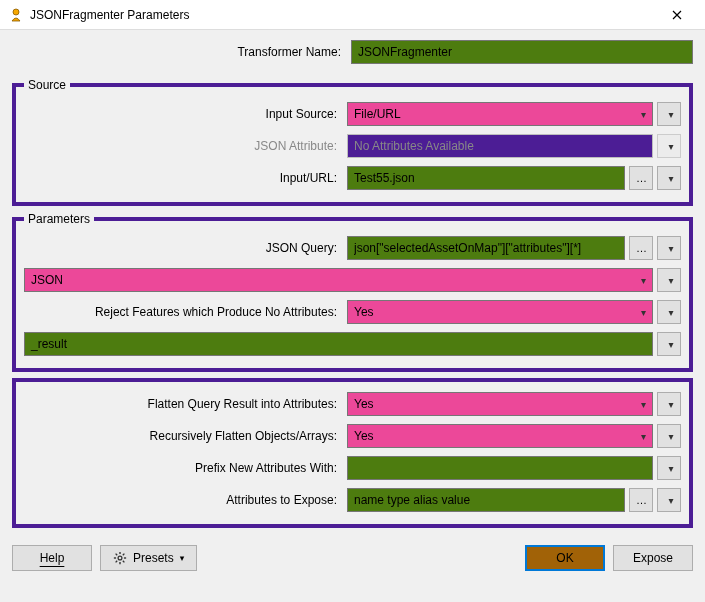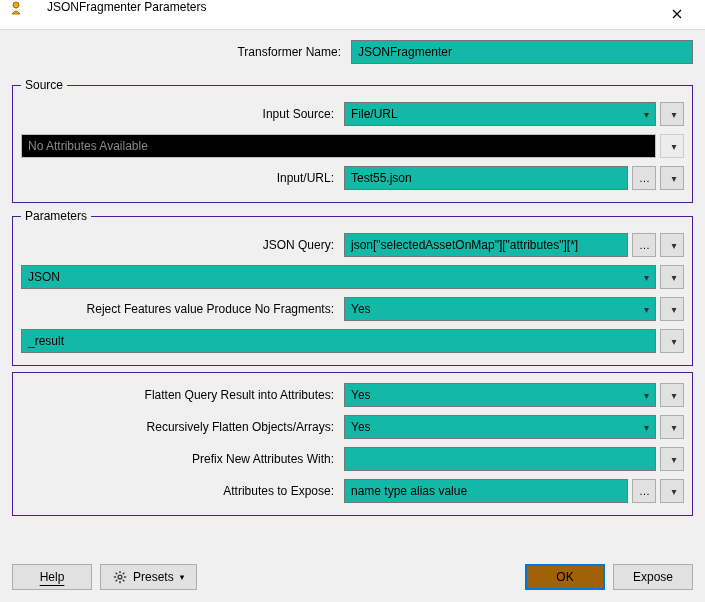--- a/index.html
+++ b/index.html
@@ -9,33 +9,33 @@
     font-size: 12px;
     background: #fff;
     color: #000;
     width: 705px;
     height: 602px;
     overflow: hidden;
   }
   .titlebar {
     height: 30px;
     display: flex;
+    align-items: center;
     padding: 0 8px;
     border-bottom: 1px solid #ddd;
     background: #fff;
-    gap: 17px;
   }
   .titlebar .icon { width:16px; height:16px; margin-right:6px; display:flex; align-items:center; justify-content:center; }
   .titlebar .title { flex:1; font-size:12px; }
   .titlebar .close {
     width: 40px; height:28px; display:flex; align-items:center; justify-content:center;
     font-size:14px; color:#000;
   }
   .body {
-    padding: 10px 12px 2px 12px;
+    padding: 10px 12px 21px 12px;
     background: #f0f0f0;
     height: calc(100% - 30px);
     display:flex;
     flex-direction:column;
   }
   .row {
     display:flex;
     align-items:center;
     margin-bottom: 8px;
     gap: 4px;
@@ -44,35 +44,35 @@
     width: 335px;
     text-align: right;
     padding-right: 6px;
     color: #000;
   }
   .label.disabled { color: #888; }
   .input {
     flex: 1;
     height: 24px;
     border: 1px solid #767676;
-    background: #14b8a6;
+    background: #4d7c0f;
     padding: 0 6px;
     display:flex;
     align-items:center;
     font-family: inherit;
     font-size: 12px;
     min-width: 0;
   }
   .input.select {
-    background: #14b8a6;
+    background: #ec4899;
     justify-content: space-between;
     text-align: right;
   }
   .input.disabled {
-    background: #000000;
+    background: #4c1d95;
     color: #888;
     border-color: #bdbdbd;
   }
   .chev {
     font-size: 10px;
     color: #333;
     margin-left: 4px;
   }
   .sqbtn {
     width: 24px;
@@ -80,21 +80,21 @@
     border: 1px solid #adadad;
     background: #e1e1e1;
     display:flex;
     align-items:center;
     justify-content:center;
     font-size: 11px;
     flex-shrink:0;
   }
   .sqbtn.disabled { background:#ececec; color:#aaa; border-color:#ccc; }
   fieldset {
-    border: 1px solid #4c1d95;
+    border: 4px solid #4c1d95;
     margin: 6px 0 0 0;
     padding: 10px 8px 4px 8px;
   }
   fieldset.flat { background: #f0f0f0; }
   legend {
     padding: 0 4px;
     font-size: 12px;
     color: #000;
   }
   .footer {
@@ -161,20 +161,21 @@
       <div class="input select">
         <span>File/URL</span>
         <span class="chev">▾</span>
       </div>
       <div class="sqbtn">
           <span class="chev">▾</span>
         </div>
     </div>
 
     <div class="row">
+      <div class="label disabled" style="width:319px">JSON Attribute:</div>
       <div class="input disabled" style="justify-content:flex-start">
         <span>No Attributes Available</span>
       </div>
       <div class="sqbtn disabled">
           <span class="chev">▾</span>
         </div>
     </div>
 
     <div class="row">
       <div class="label" style="width:319px">Input/URL:</div>
@@ -210,21 +211,21 @@
       <div class="input select">
         <span>JSON</span>
         <span class="chev">▾</span>
       </div>
       <div class="sqbtn">
           <span class="chev">▾</span>
         </div>
     </div>
 
     <div class="row">
-      <div class="label" style="width:319px">Reject Features value Produce No Fragments:</div>
+      <div class="label" style="width:319px">Reject Features which Produce No Attributes:</div>
       <div class="input select">
         <span>Yes</span>
         <span class="chev">▾</span>
       </div>
       <div class="sqbtn">
           <span class="chev">▾</span>
         </div>
     </div>
 
     <div class="row">

